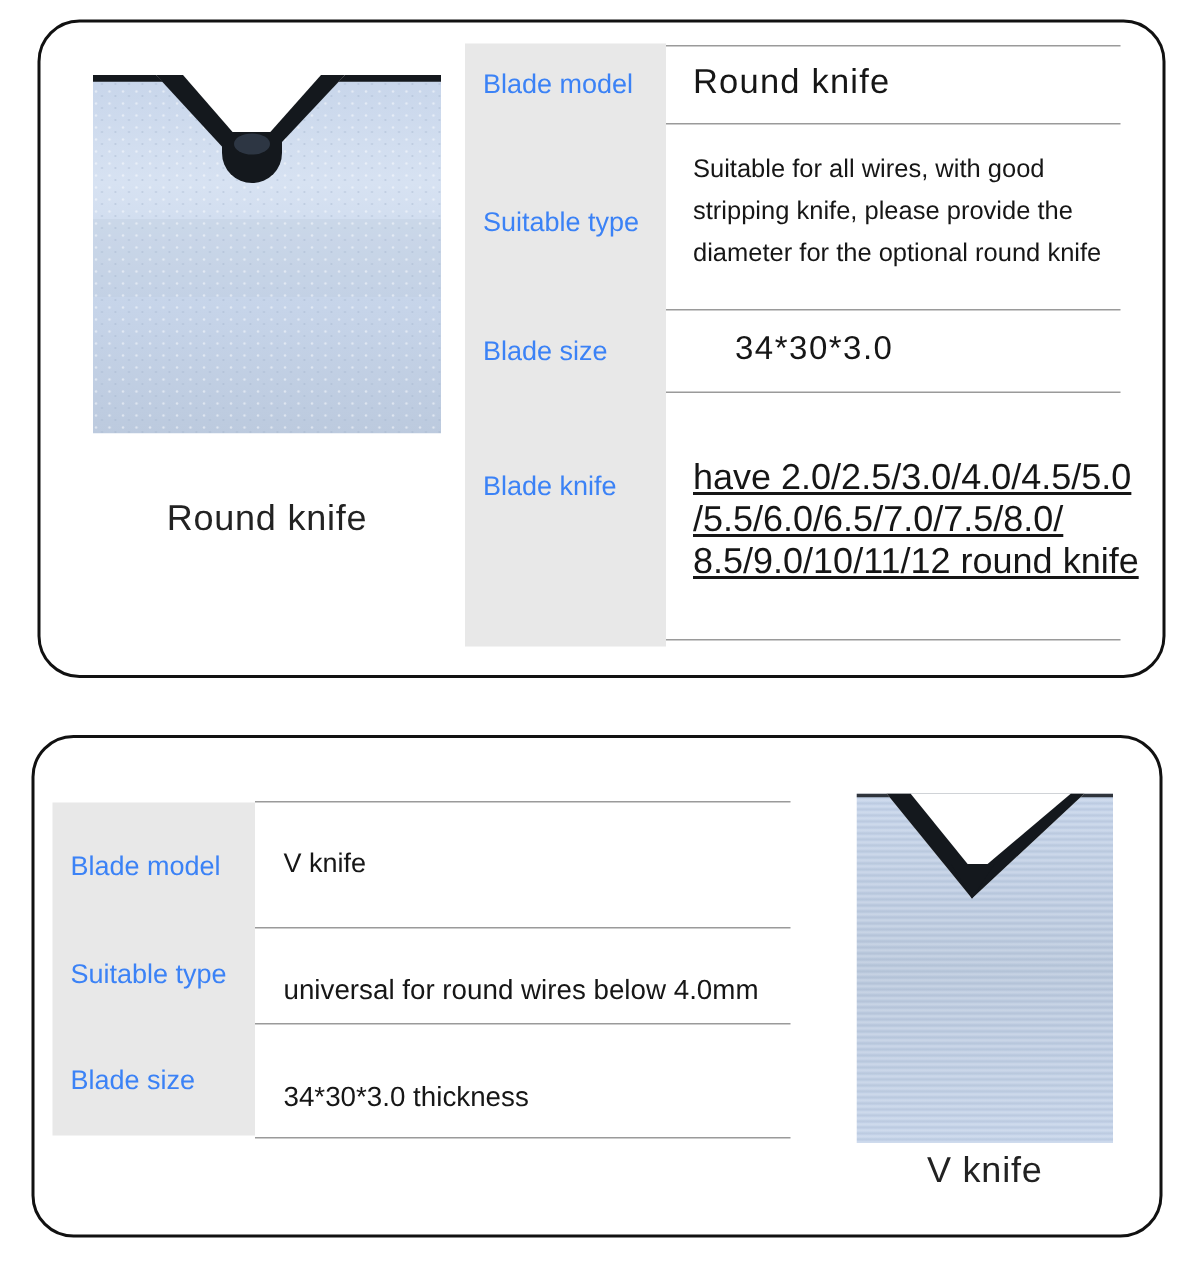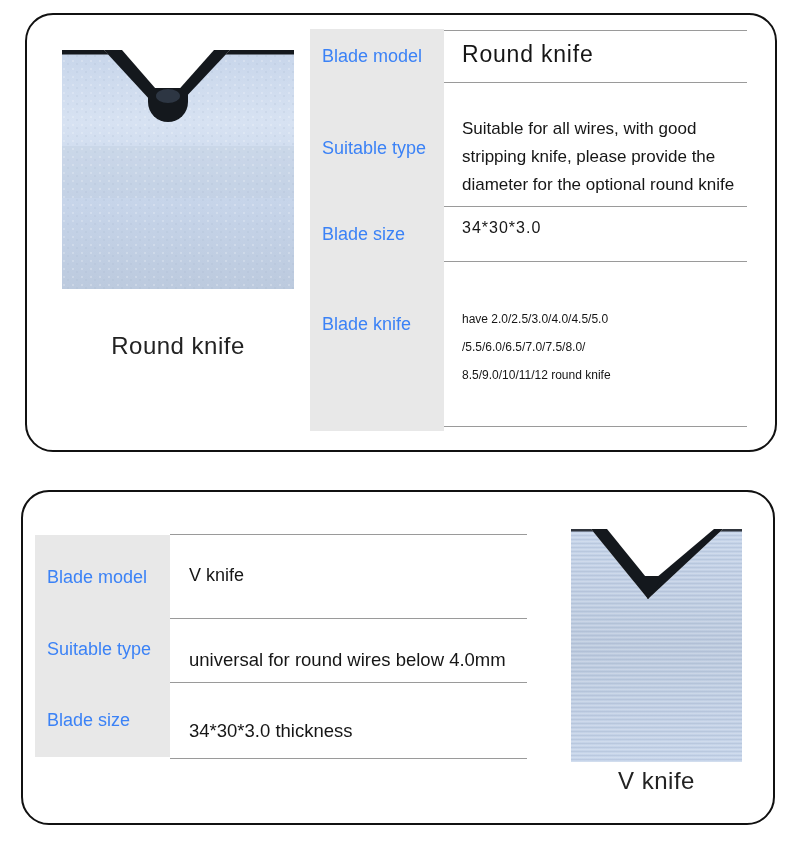--- a/index.html
+++ b/index.html
@@ -37,23 +37,23 @@
   }
   .t-lbl{left:295px;}
   .b-lbl{left:24px;}
   .hr{position:absolute;height:1px;background:var(--divider);}
   .t-hr{left:417px;width:303px;}
   .b-hr{left:147px;width:357px;}
   .val{position:absolute;white-space:nowrap;color:#161616;}
   .t-val{left:435px;}
   .b-val{left:166px;}
   .val-big{font-size:23px;letter-spacing:0.8px;}
-  .val-num{font-size:16px;letter-spacing:1px;}
-  .val-para{font-size:17px;line-height:28px;white-space:nowrap;margin-top:16px;}
-  .val-list{font-size:12px;line-height:28px;white-space:nowrap;}
+  .val-num{font-size:22px;letter-spacing:1px;margin-left:28px;}
+  .val-para{font-size:17px;line-height:28px;white-space:nowrap;}
+  .val-list{font-size:24px;line-height:28px;white-space:nowrap;text-decoration:underline;}
   .val-plain{font-size:18px;}
   .val-plain2{font-size:18.5px;margin-top:12px;}
 </style>
 </head>
 <body>
 
 <div class="page">
 
   <section class="card" id="top-card">
 

